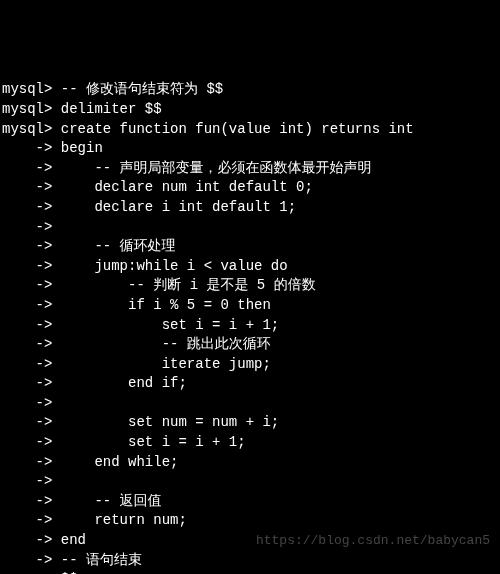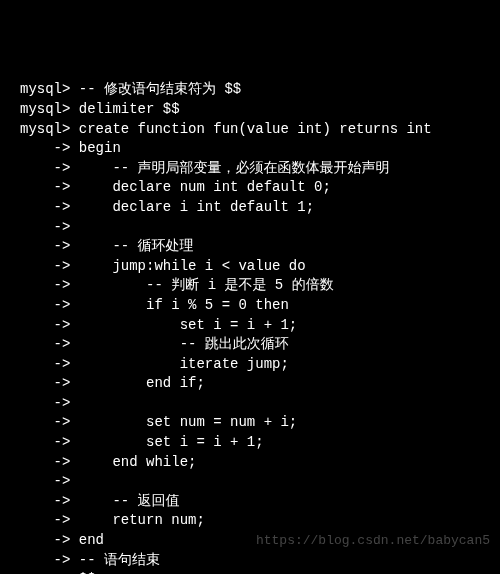--- a/index.html
+++ b/index.html
@@ -8,21 +8,21 @@
       color: #fff;
       font-family: 'Courier New', monospace;
       font-size: 14px;
       line-height: 1.4;
       padding: 2px;
       width: 500px;
       height: 574px;
       overflow: hidden;
       white-space: pre;
     }
-    .line { display: block; margin-left: 18px; }
+    .line { display: block; }
     .watermark {
       color: #888;
       opacity: 0.5;
       position: absolute;
       right: 10px;
       bottom: 24px;
       font-size: 13px;
       margin-left: 28px;
     }
   </style>

